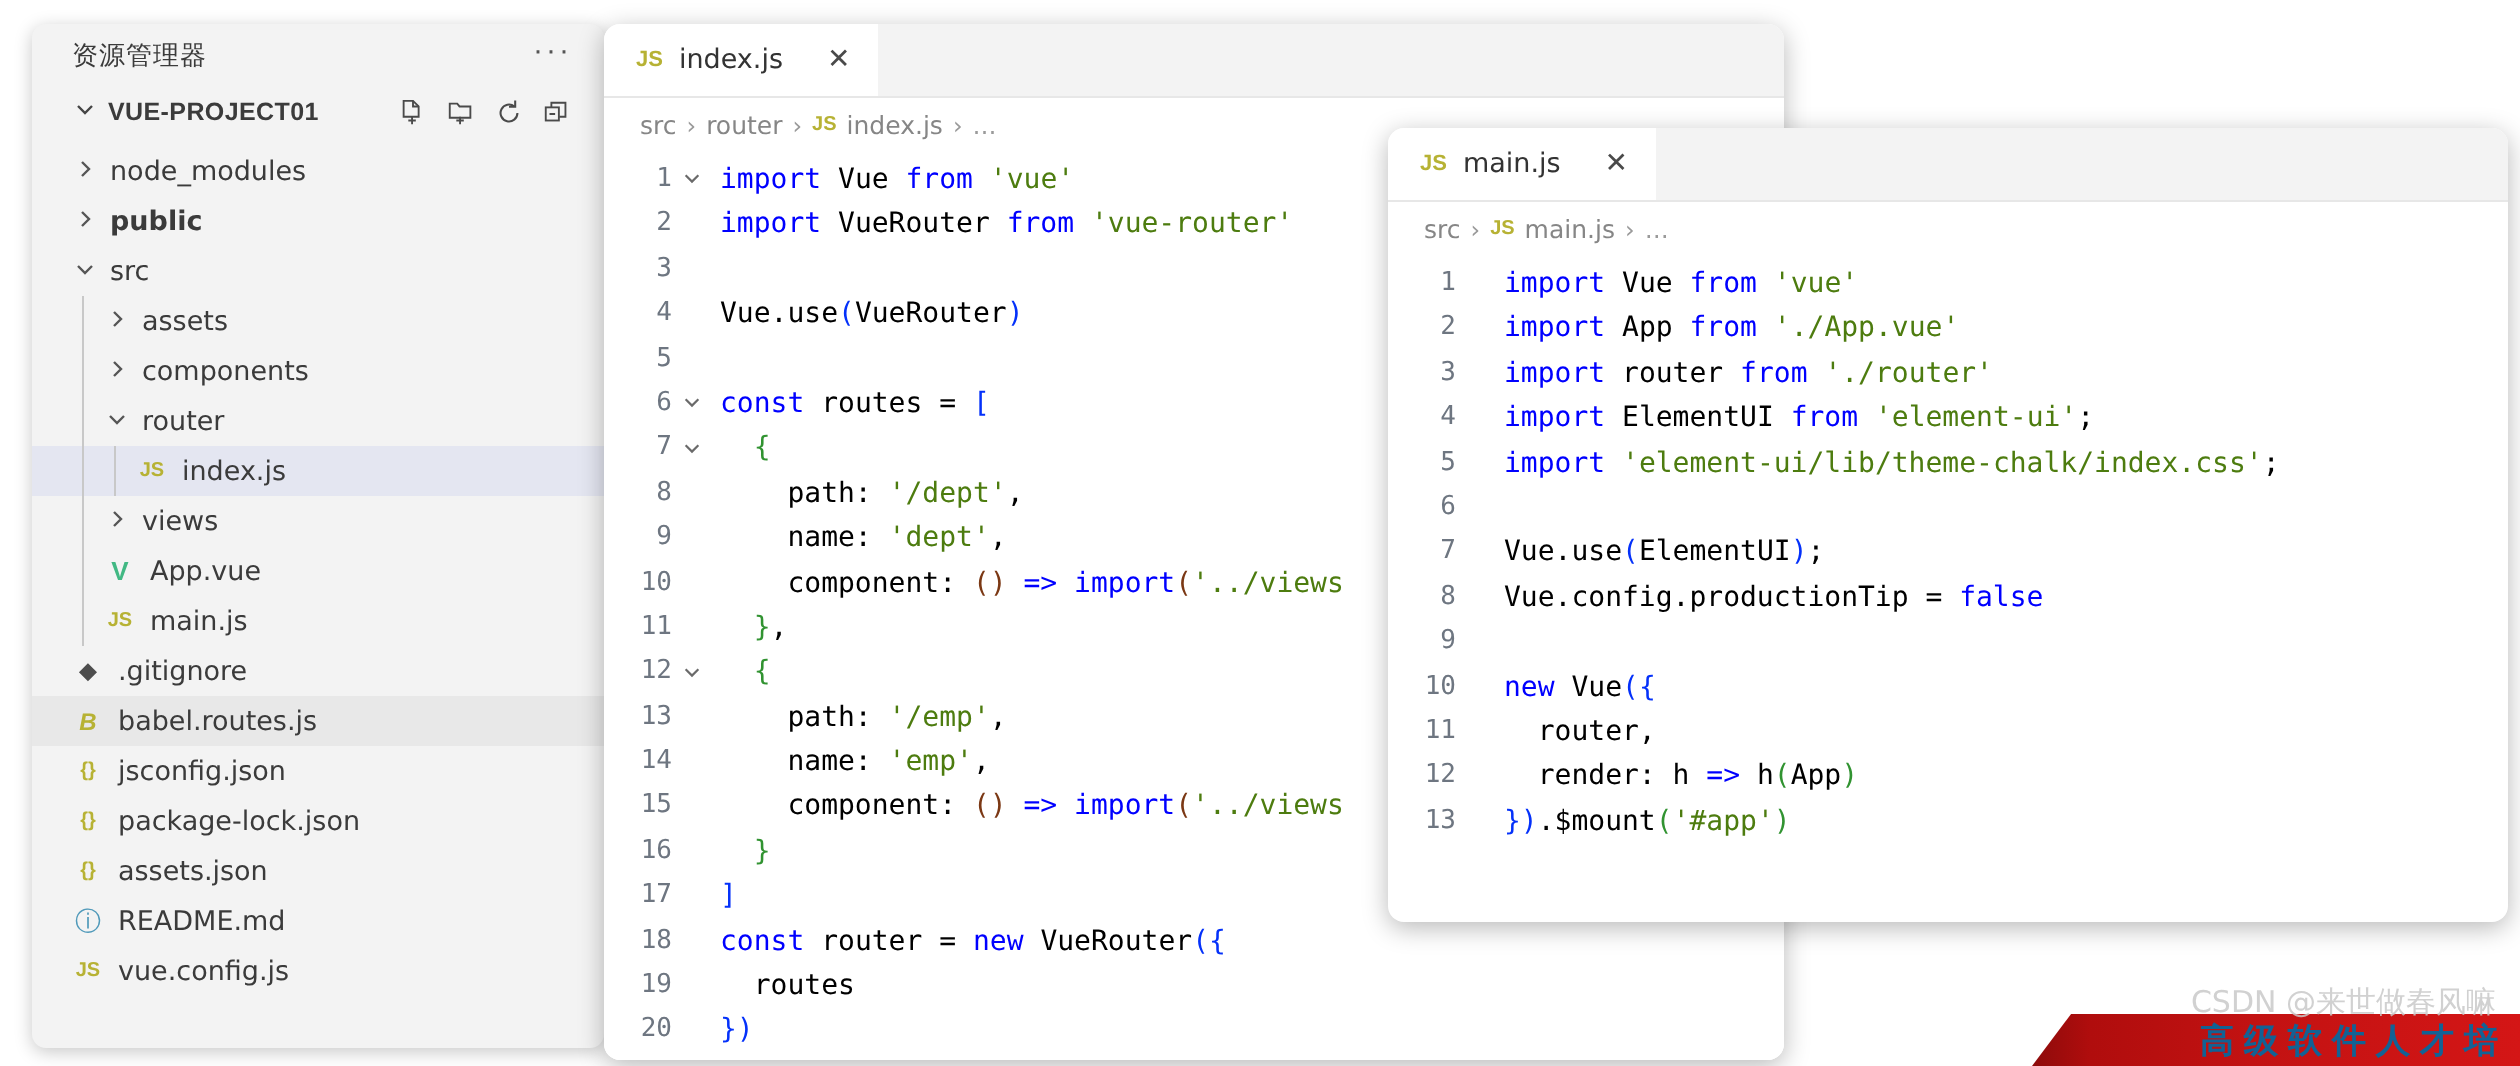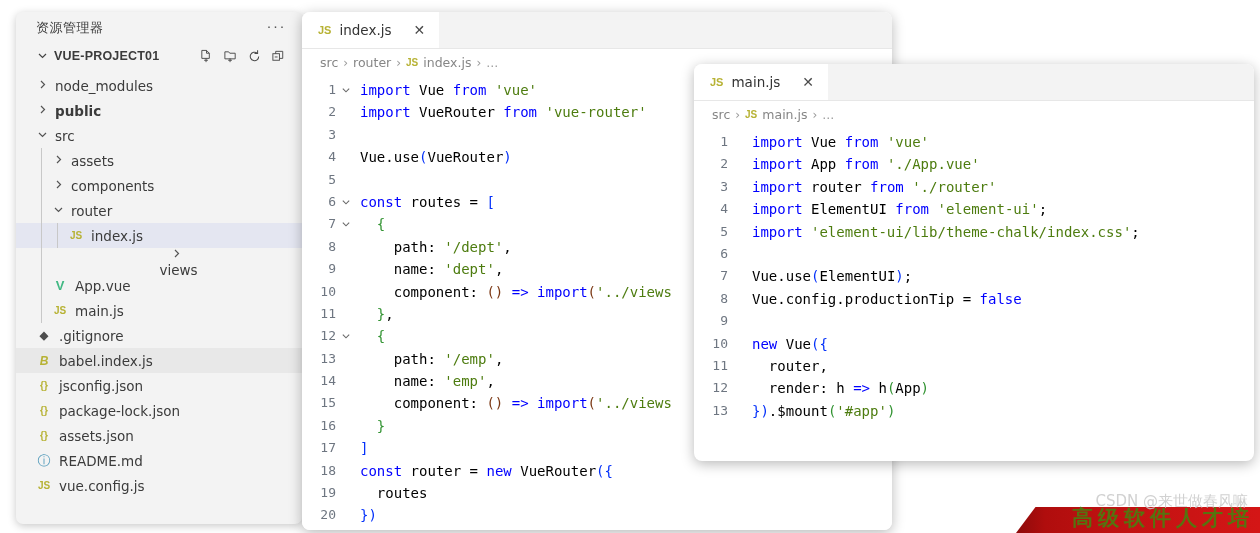--- a/index.html
+++ b/index.html
@@ -167,21 +167,21 @@
     pointer-events: none;
   }
   .wm-banner {
     position: absolute; right: 0; bottom: 0;
     width: 244px; height: 26px;
     background: linear-gradient(90deg,#8d0b0b 0%, #b00d0d 12%, #c21212 45%, #d41616 100%);
     clip-path: polygon(8% 0, 100% 0, 100% 100%, 0 100%);
   }
   .wm-banner-text {
     position: absolute; right: 6px; bottom: 1px;
-    font-size: 21px; color: #4d7c0f; font-weight: bold;
+    font-size: 17px; color: #0369a1; font-weight: bold;
     letter-spacing: 5px; white-space: nowrap;
     font-family: Liberation Mono, monospace;
     opacity: 0.92;
   }
   .wm-csdn {
     position: absolute; right: 12px; bottom: 22px;
     font-size: 15px; color: #c9c9c9; white-space: nowrap;
     font-family: "DejaVu Sans", sans-serif;
     opacity: 0.85;
   }
@@ -273,21 +273,21 @@
               <path d="M2 4 L5.5 7.5 L9 4" stroke="#555" stroke-width="1.2" fill="none"></path>
             </svg></span>
           <span class="lbl" style="margin-left: 5px;">router</span>
         </div>
         <div class="tree-row selected" style="padding-left: 50px;">
           <span class="guide" style="left: 25px;"></span>
           <span class="guide" style="left: 41px;"></span>
           <span class="ficon" style="color: rgb(183, 178, 52);">JS</span>
           <span class="lbl" style="margin-left: 5px;">index.js</span>
         </div>
-        <div class="tree-row" style="padding-left: 34px; flex-direction: column;">
+        <div class="tree-row" style="padding-left: 34px;">
           <span class="guide" style="left: 25px;"></span>
           <span class="chev"><svg width="11" height="11" viewBox="0 0 11 11">
               <path d="M4 2 L7.5 5.5 L4 9" stroke="#555" stroke-width="1.2" fill="none"></path>
             </svg></span>
           <span class="lbl" style="margin-left: 5px;">views</span>
         </div>
         <div class="tree-row" style="padding-left: 34px;">
           <span class="guide" style="left: 25px;"></span>
           <span class="ficon" style="color: rgb(65, 184, 131); font-size: 13px;">V</span>
           <span class="lbl" style="margin-left: 5px;">App.vue</span>
@@ -296,21 +296,21 @@
           <span class="guide" style="left: 25px;"></span>
           <span class="ficon" style="color: rgb(183, 178, 52);">JS</span>
           <span class="lbl" style="margin-left: 5px;">main.js</span>
         </div>
         <div class="tree-row" style="padding-left: 18px;">
           <span class="ficon" style="color: rgb(77, 77, 77); font-size: 11px;">◆</span>
           <span class="lbl" style="margin-left: 5px; text-align: right;">.gitignore</span>
         </div>
         <div class="tree-row hovered" style="padding-left: 18px;">
           <span class="ficon" style="color: rgb(183, 178, 52); font-style: italic; font-size: 12px;">B</span>
-          <span class="lbl" style="margin-left: 5px;">babel.index.js</span>
+          <span class="lbl" style="margin-left: 5px;">babel.routes.js</span>
         </div>
         <div class="tree-row" style="padding-left: 18px;">
           <span class="ficon" style="color: rgb(183, 178, 52);">{}</span>
           <span class="lbl" style="margin-left: 5px;">jsconfig.json</span>
         </div>
         <div class="tree-row" style="padding-left: 18px;">
           <span class="ficon" style="color: rgb(183, 178, 52);">{}</span>
           <span class="lbl" style="margin-left: 5px;">package-lock.json</span>
         </div>
         <div class="tree-row" style="padding-left: 18px;">

